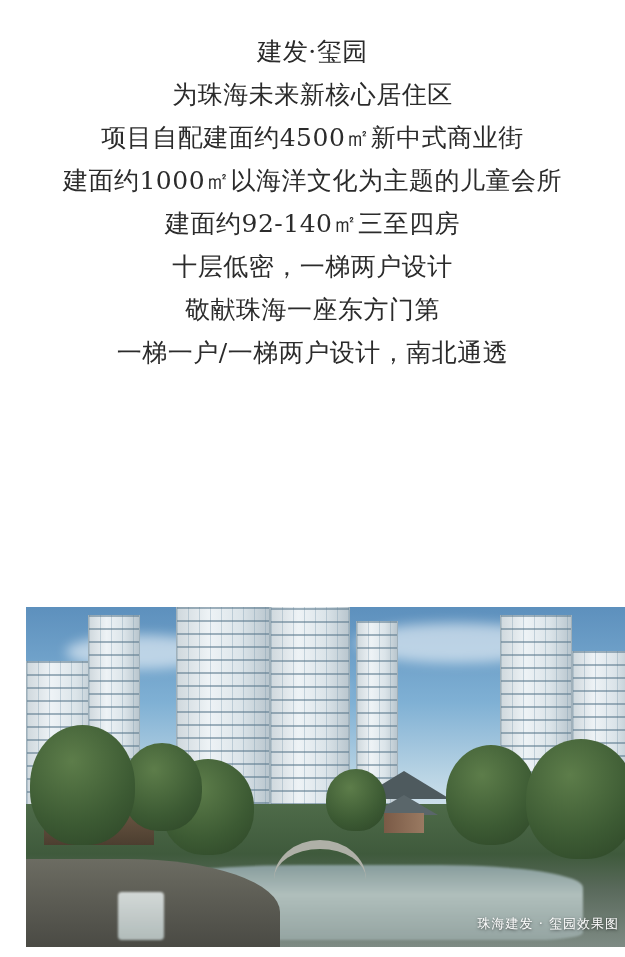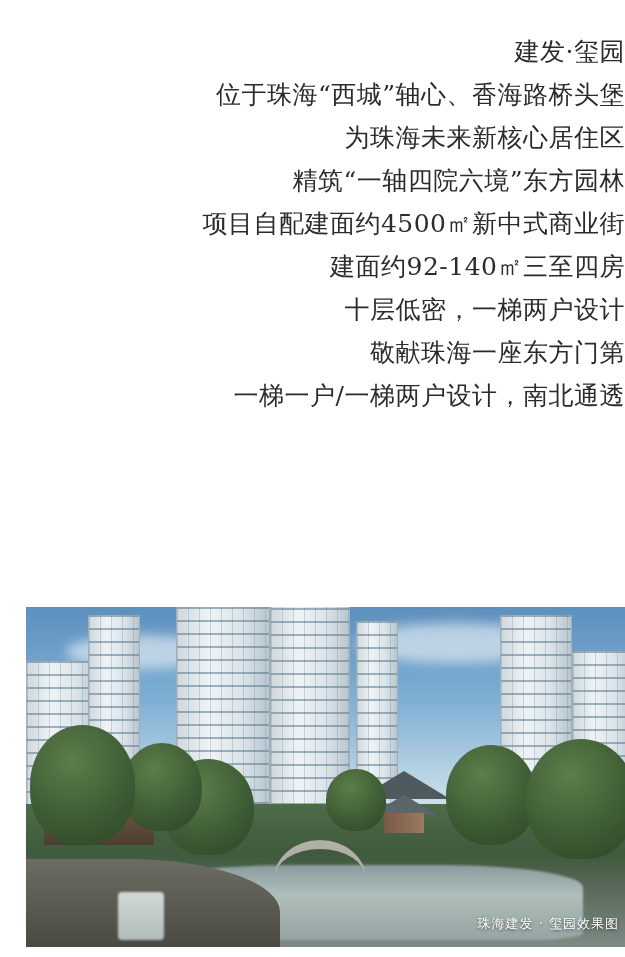--- a/index.html
+++ b/index.html
@@ -14,21 +14,21 @@
     overflow: hidden;
   }
   .page {
     position: relative;
     width: 625px;
     height: 957px;
     background: #ffffff;
   }
   .text-block {
     padding-top: 30px;
-    text-align: right;
+    text-align: center;
   }
   .text-line {
     font-family: "DejaVu Serif", "Liberation Serif", serif;
     font-size: 25px;
     line-height: 43px;
     color: #2b2b2b;
     letter-spacing: 0.5px;
     white-space: nowrap;
   }
   .hero {
@@ -178,24 +178,23 @@
     white-space: nowrap;
   }
 </style>
 </head>
 <body>
 
 <div class="page">
 
   <div class="text-block">
     <div class="text-line">建发·玺园</div>
-    <div class="text-line">位于珠海“西城”轴心、香海路桥头堡</div>
     <div class="text-line">为珠海未来新核心居住区</div>
-    <div class="text-line">精筑“一轴四院六境”东方园林</div>
     <div class="text-line">项目自配建面约4500㎡新中式商业街</div>
+    <div class="text-line">建面约1000㎡以海洋文化为主题的儿童会所</div>
     <div class="text-line">建面约92-140㎡三至四房</div>
     <div class="text-line">十层低密，一梯两户设计</div>
     <div class="text-line">敬献珠海一座东方门第</div>
     <div class="text-line">一梯一户/一梯两户设计，南北通透</div>
   </div>
 
   <div class="hero">
     <div class="sky"></div>
     <div class="cloud c1"></div>
     <div class="cloud c2"></div>

